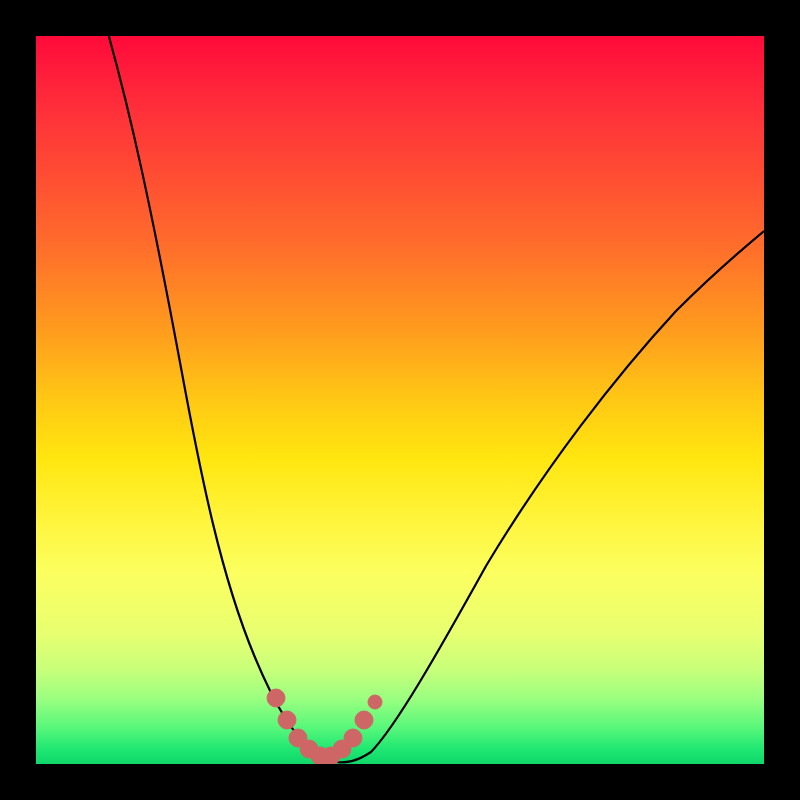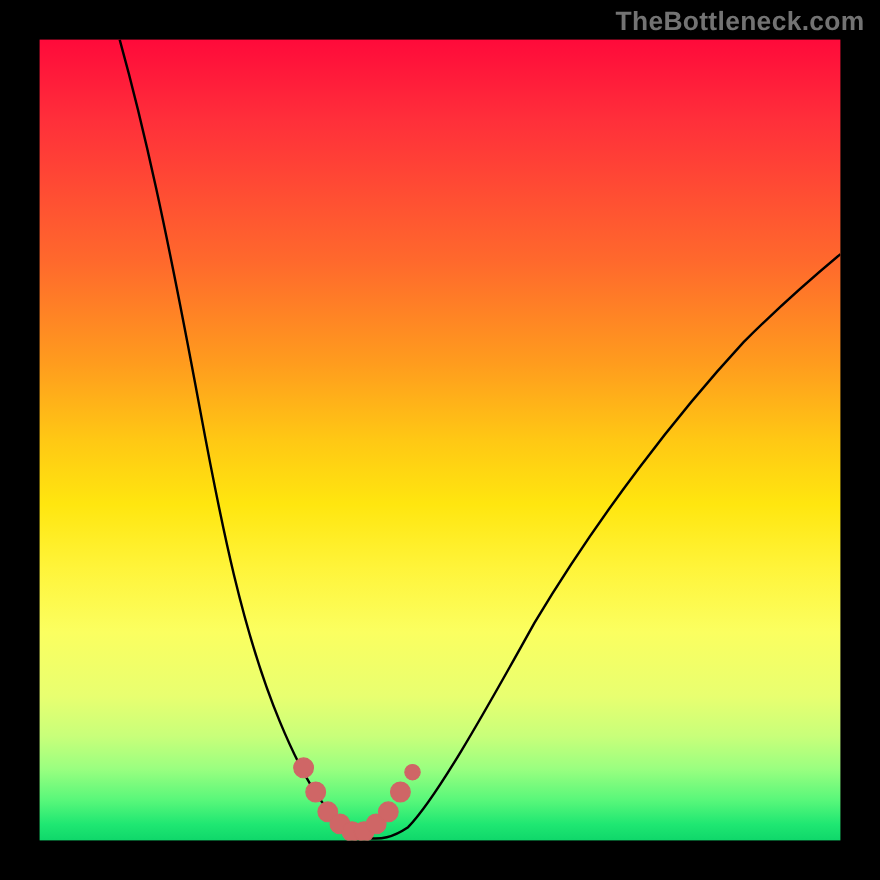--- a/index.html
+++ b/index.html
@@ -90,15 +90,14 @@
         <circle cx="295" cy="720" r="9"></circle>
         <circle cx="306" cy="713" r="9"></circle>
         <circle cx="317" cy="702" r="9"></circle>
         <circle cx="328" cy="684" r="9"></circle>
         <circle cx="339" cy="666" r="7"></circle>
       </g>
     </svg>
 
   </div>
 
-  <div class="watermark">TheBottleneck.com</div>
 
 </div>
 
 </body></html>

